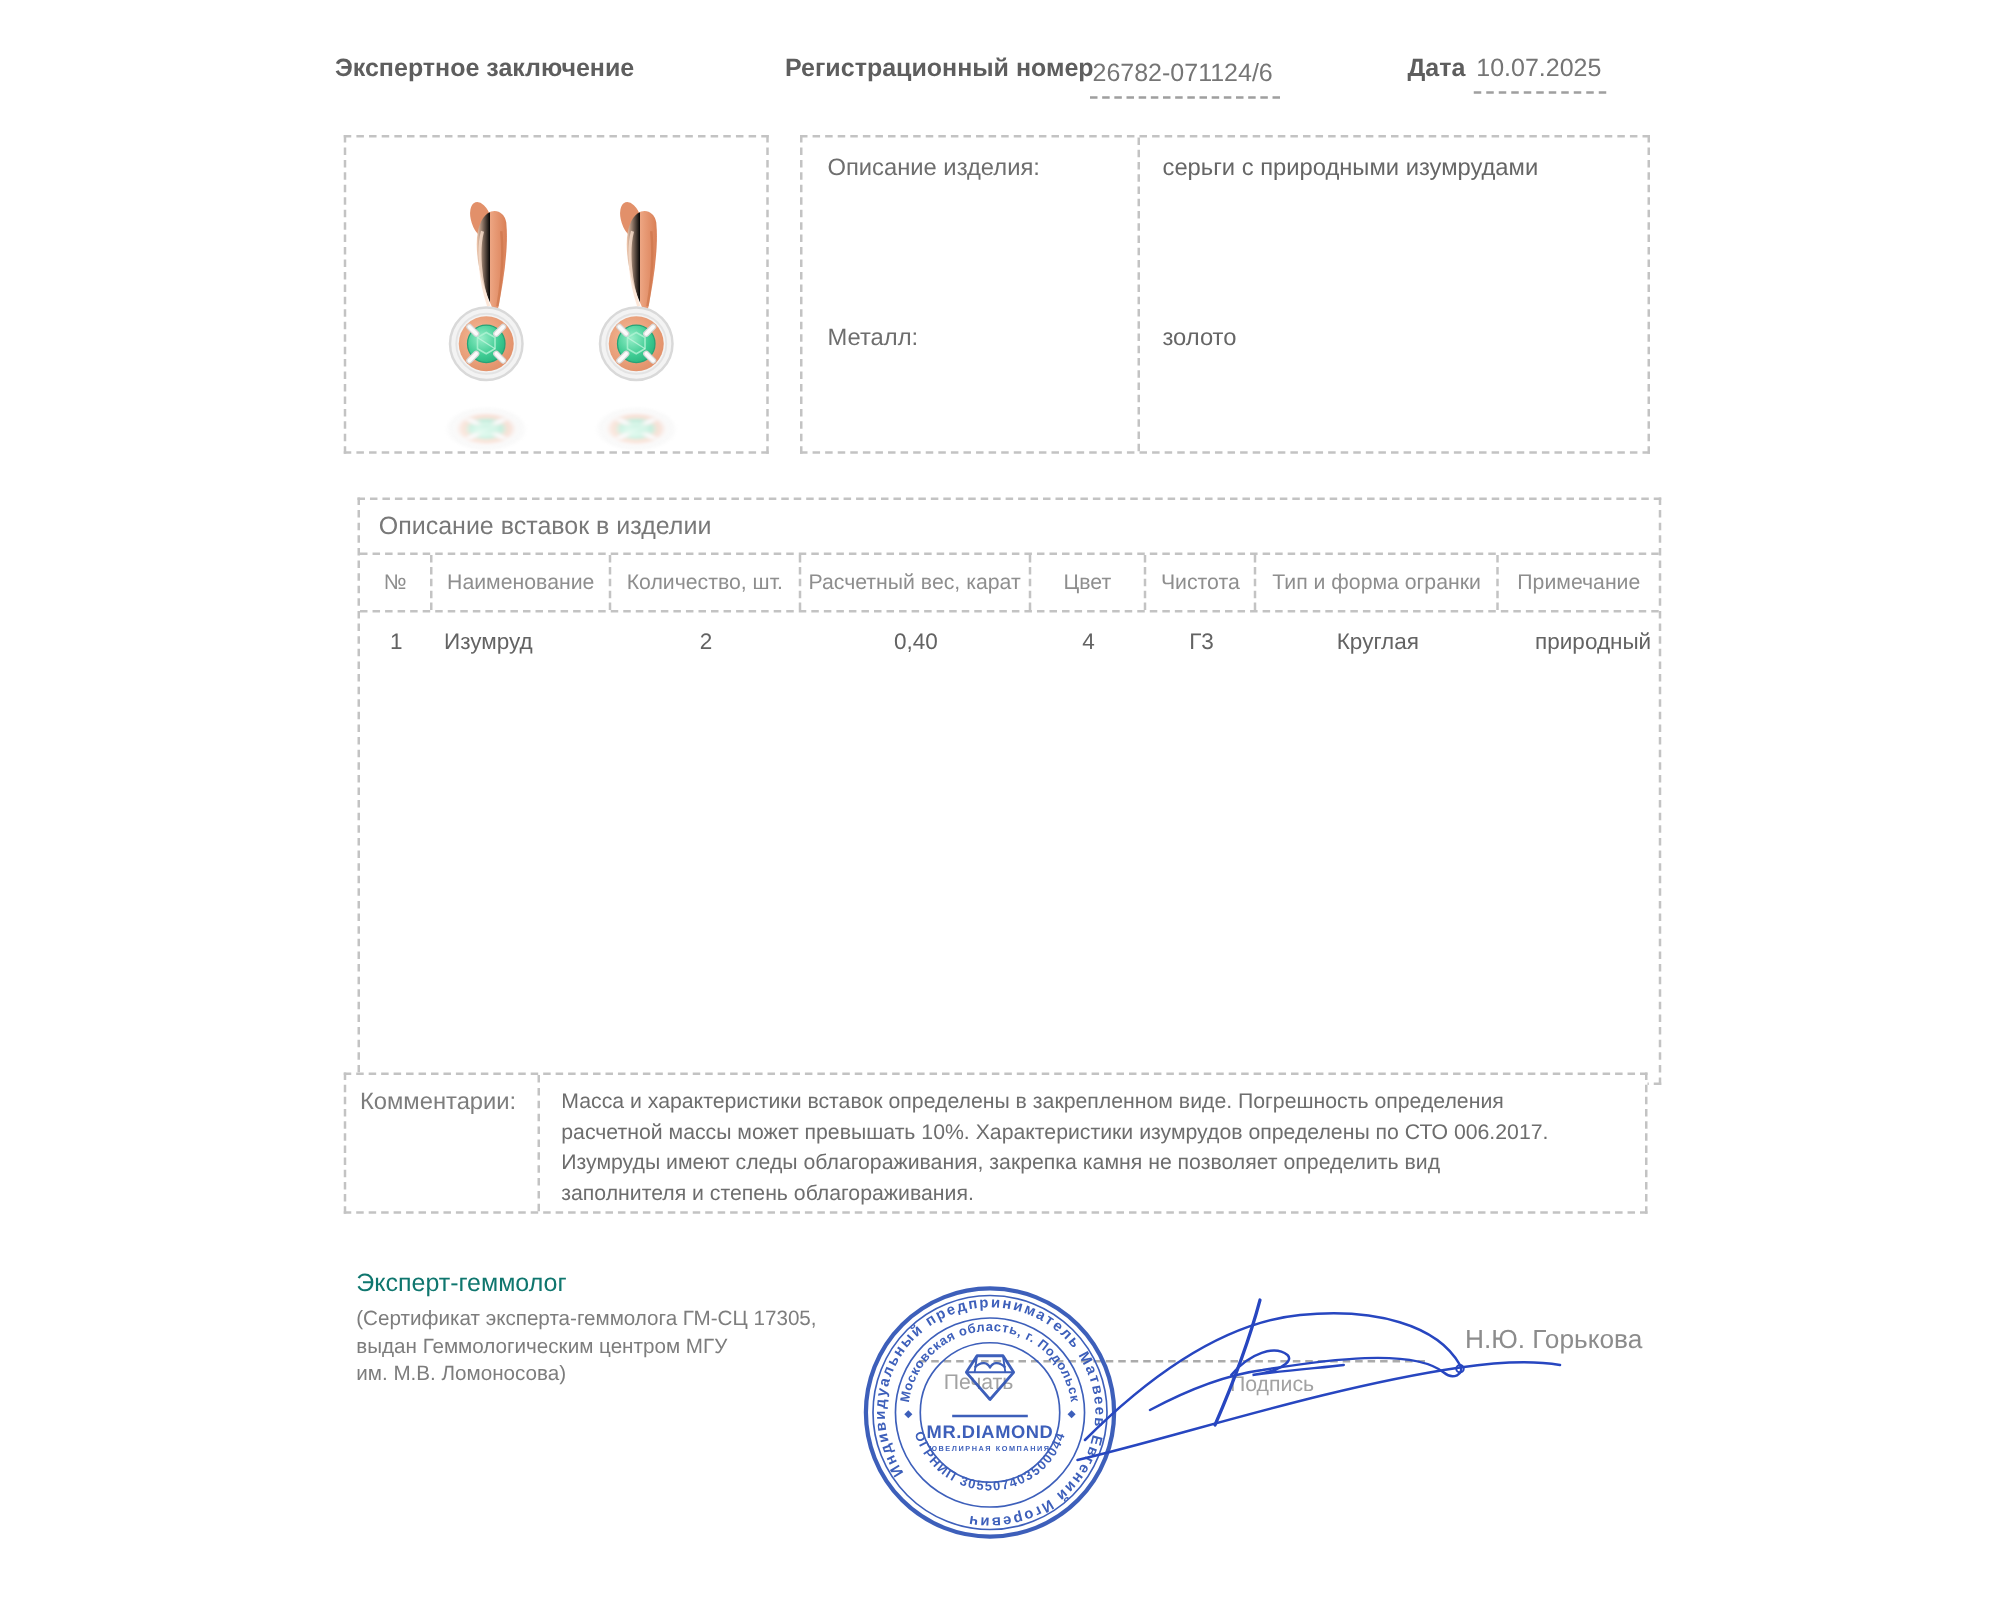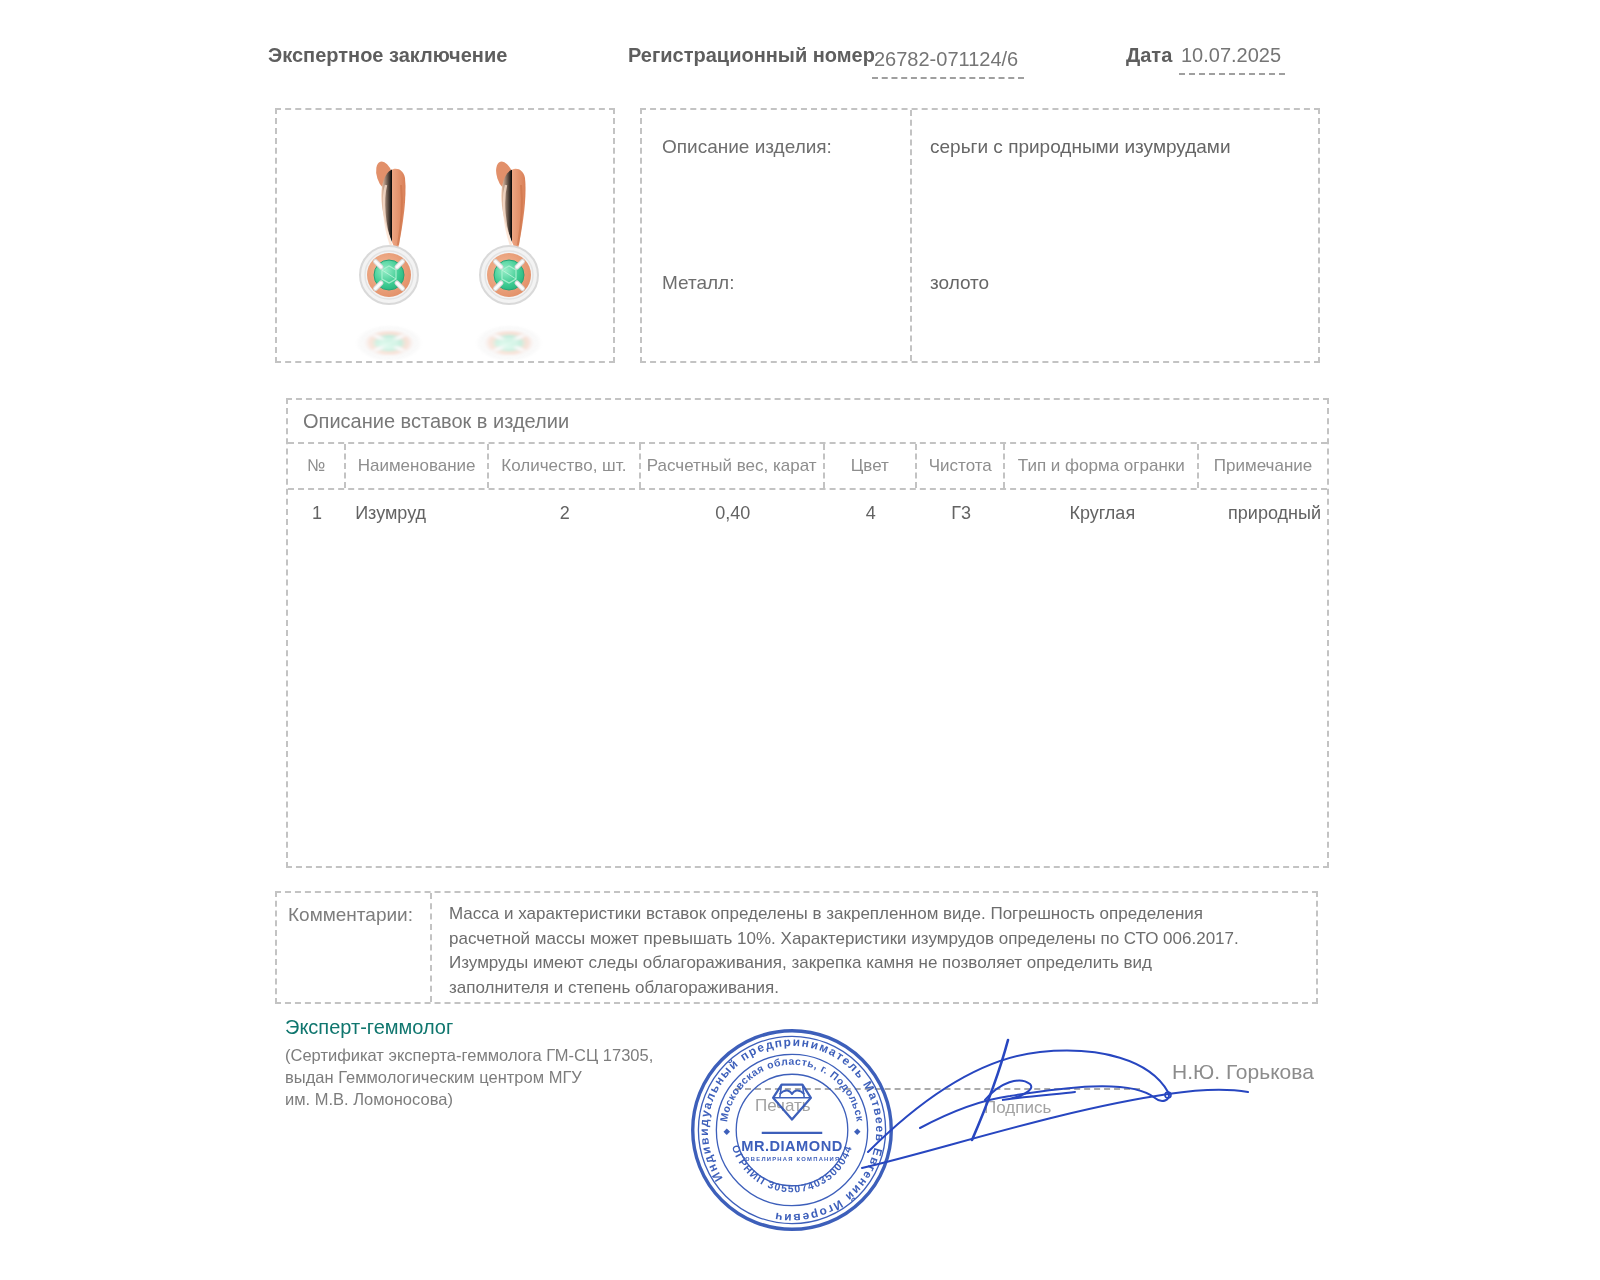--- a/index.html
+++ b/index.html
@@ -7,21 +7,21 @@
         font-family:"Liberation Sans", sans-serif;color:#6b6b6b;}
 
   .abs{position:absolute;}
   .lbl-bold{font-weight:bold;color:#5e5e5e;font-size:20px;}
   .hdr-val{font-size:20px;color:#757575;border-bottom:2px dashed #9f9f9f;padding:0 4px 6px 2px;}
 
   .dashbox{position:absolute;border:2px dashed #c3c3c3;box-sizing:border-box;background:#fff;}
 
   
   .desc-divider{position:absolute;left:268px;top:0;bottom:0;border-left:2px dashed #c3c3c3;}
-  .desc-row{position:absolute;left:0;right:0;height:24px;margin-top:12px;}
+  .desc-row{position:absolute;left:0;right:0;height:24px;}
   .desc-label{position:absolute;left:20px;font-size:19px;color:#6e6e6e;white-space:nowrap;}
   .desc-value{position:absolute;left:288px;font-size:19px;color:#666666;white-space:nowrap;}
 
   
   .tbl-title{height:42px;border-bottom:2px dashed #c3c3c3;display:flex;align-items:center;
              padding-left:15px;font-size:20px;color:#787878;}
   .tbl-head{display:flex;height:46px;border-bottom:2px dashed #c3c3c3;box-sizing:border-box;}
   .tbl-head .cell{display:flex;align-items:center;justify-content:center;font-size:17px;
                   color:#8e8e8e;box-sizing:border-box;white-space:nowrap;}
   .tbl-head .cell:not(:last-child){border-right:2px dashed #c3c3c3;}
@@ -150,21 +150,21 @@
       <div class="cell c1 al">Изумруд</div>
       <div class="cell c2">2</div>
       <div class="cell c3">0,40</div>
       <div class="cell c4">4</div>
       <div class="cell c5">Г3</div>
       <div class="cell c6">Круглая</div>
       <div class="cell c7 ar">природный</div>
     </div>
   </div>
 
-  <div class="dashbox" style="left:275px;top:891px;width:1043px;height:113px;">
+  <div class="dashbox" style="left:275px;top:858px;width:1043px;height:113px;">
     <div class="com-divider"></div>
     <div class="com-label">Комментарии:</div>
     <div class="com-text">Масса и характеристики вставок определены в закрепленном виде. Погрешность определения
 расчетной массы может превышать 10%. Характеристики изумрудов определены по СТО 006.2017.
 Изумруды имеют следы облагораживания, закрепка камня не позволяет определить вид
 заполнителя и степень облагораживания.</div>
   </div>
 
   <div class="abs expert-title" style="left:285px;top:1016px;">Эксперт-геммолог</div>
   <div class="abs expert-cert" style="left:285px;top:1044px;">(Сертификат эксперта-геммолога ГМ-СЦ 17305,

